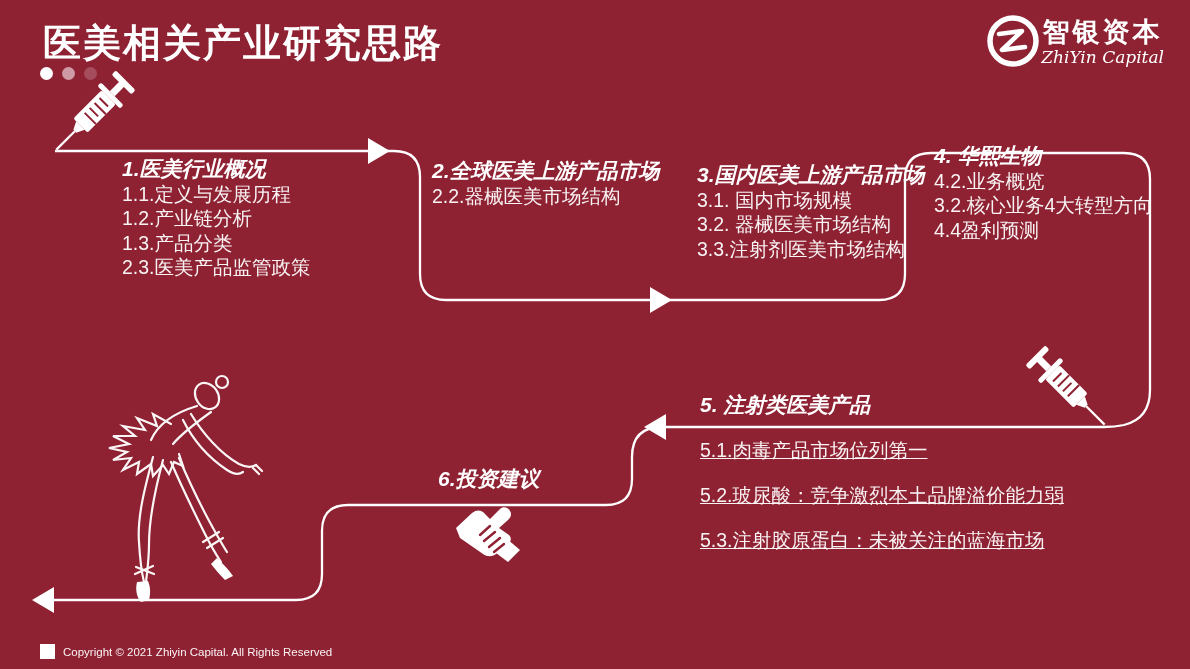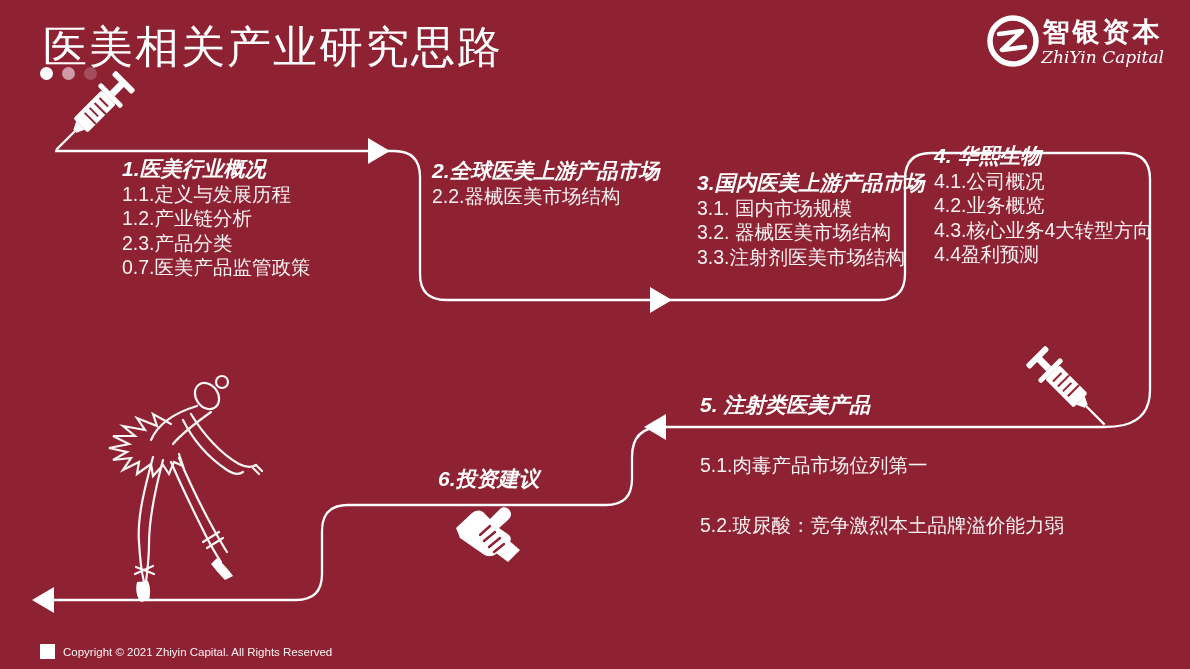--- a/index.html
+++ b/index.html
@@ -8,39 +8,39 @@
   }
   html,body{margin:0;padding:0;}
   body{
     width:1190px;height:669px;position:relative;overflow:hidden;
     background:var(--bg);color:var(--fg);
     font-family:"Liberation Sans","DejaVu Sans",sans-serif;
   }
   .abs{position:absolute;}
 
   
-  .title{left:43px;top:18px;font-size:44px;font-weight:normal;letter-spacing:2px;}
+  .title{left:43px;top:18px;font-size:38px;font-weight:bold;letter-spacing:2px;}
   .dots{left:40px;top:67px;display:flex;gap:9px;}
   .dot{width:13px;height:13px;border-radius:50%;}
   .dot1{background:#FFFFFF;}
   .dot2{background:#CE9AA5;}
   .dot3{background:#A54D5C;}
 
   .logo{top:13px;right:26px;display:flex;align-items:center;}
   .logo-text{display:flex;flex-direction:column;align-items:center;}
   .logo-cn{font-size:27px;font-weight:bold;letter-spacing:3px;line-height:30px;}
   .logo-en{font-family:"DejaVu Serif","Liberation Serif",serif;font-style:italic;
            font-size:17px;line-height:18px;margin-top:1px;text-align:center;}
 
   
   .sec{line-height:22px;}
   .sec-heading{font-size:21px;font-weight:bold;white-space:nowrap;font-style:italic;}
   .sec-item{font-size:19.5px;color:rgba(255,255,255,.94);white-space:nowrap;margin-top:2.5px;}
   .sec .sec-item:first-of-type{margin-top:8px;}
-  .sec5 .sec-item{margin-top:38px;}
+  .sec5 .sec-item{margin-top:23px;text-decoration:underline;}
   .sec5 .sec-item:first-of-type{margin-top:12px;}
 
   
   .copyright{left:40px;top:644px;display:flex;align-items:center;gap:8px;
              font-size:11.5px;color:rgba(255,255,255,.95);}
   .copy-square{width:15px;height:15px;background:#fff;display:inline-block;}
 
   svg{display:block;}
   .overlay{left:0;top:0;pointer-events:none;}
 </style>
@@ -96,48 +96,48 @@
   <div class="logo-text">
     <div class="logo-cn">智银资本</div>
     <div class="logo-en">ZhiYin Capital</div>
   </div>
 </div>
 
 <div class="abs sec" style="left:122px;top:158px">
   <div class="sec-heading">1.医美行业概况</div>
   <div class="sec-item">1.1.定义与发展历程</div>
   <div class="sec-item">1.2.产业链分析</div>
-  <div class="sec-item">2.3.产品分类</div>
-  <div class="sec-item">0.7.医美产品监管政策</div>
+  <div class="sec-item">1.3.产品分类</div>
+  <div class="sec-item">2.3.医美产品监管政策</div>
 </div>
 
 <div class="abs sec" style="left:432px;top:160px">
   <div class="sec-heading">2.全球医美上游产品市场</div>
   <div class="sec-item">2.2.器械医美市场结构</div>
 </div>
 
-<div class="abs sec" style="left:697px;top:172px">
+<div class="abs sec" style="left:697px;top:164px">
   <div class="sec-heading">3.国内医美上游产品市场</div>
   <div class="sec-item">3.1. 国内市场规模</div>
   <div class="sec-item">3.2. 器械医美市场结构</div>
   <div class="sec-item">3.3.注射剂医美市场结构</div>
 </div>
 
 <div class="abs sec" style="left:934px;top:145px">
   <div class="sec-heading">4. 华熙生物</div>
-  <div class="sec-item">4.1.公司概况</div>
   <div class="sec-item">4.2.业务概览</div>
-  <div class="sec-item">4.3.核心业务4大转型方向</div>
+  <div class="sec-item">3.2.核心业务4大转型方向</div>
   <div class="sec-item">4.4盈利预测</div>
 </div>
 
 <div class="abs sec sec5" style="left:700px;top:394px">
   <div class="sec-heading">5. 注射类医美产品</div>
   <div class="sec-item">5.1.肉毒产品市场位列第一</div>
   <div class="sec-item">5.2.玻尿酸：竞争激烈本土品牌溢价能力弱</div>
+  <div class="sec-item">5.3.注射胶原蛋白：未被关注的蓝海市场</div>
 </div>
 
 <div class="abs sec" style="left:438px;top:468px">
   <div class="sec-heading">6.投资建议</div>
 </div>
 
 <svg class="abs" style="left:452px;top:504px" width="72" height="62" viewBox="0 0 72 62">
   <path fill="#fff" d="M4,24 L20,9 C25,5 30,6 33,10 L38,15 L48,5 C51,2 56,3 58,7
                        C60,10 59,13 56,16 L47,24 L57,31 C60,34 59,38 56,40
                        L44,50 C40,53 35,53 31,50 L8,34 Z"></path>

